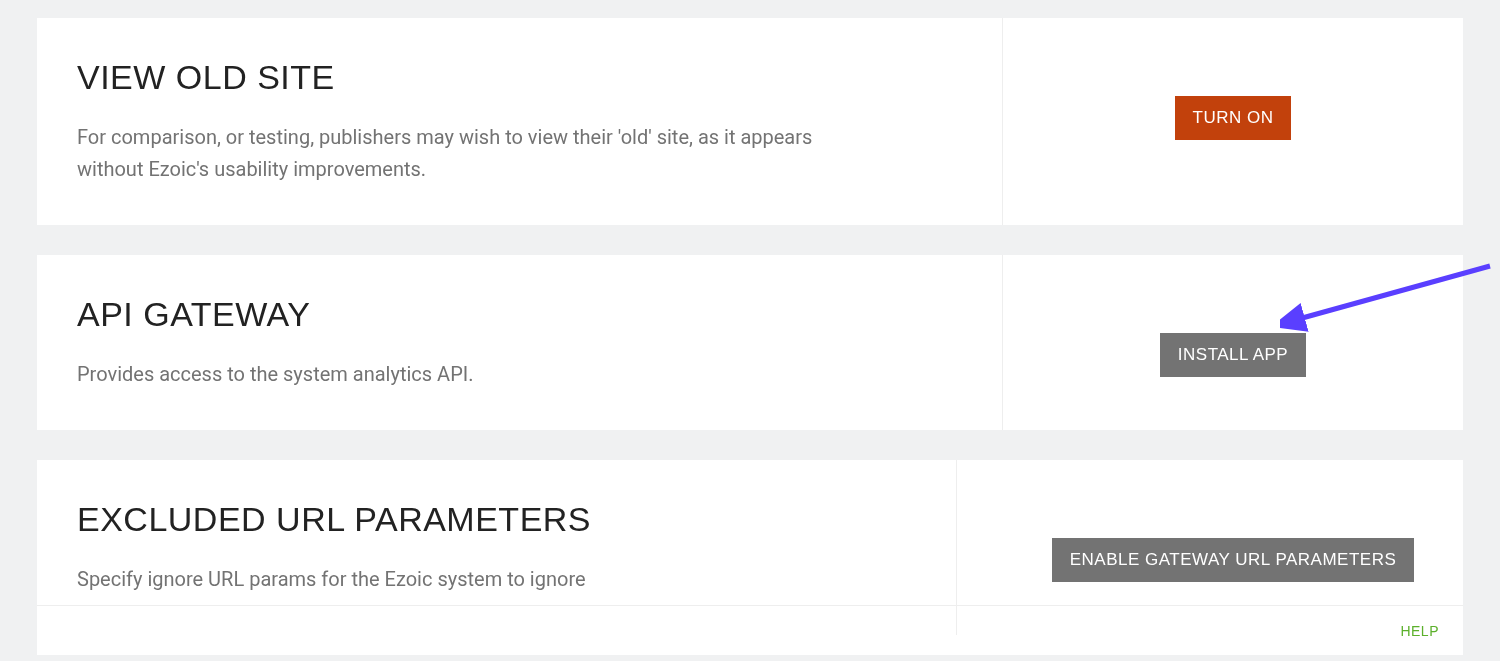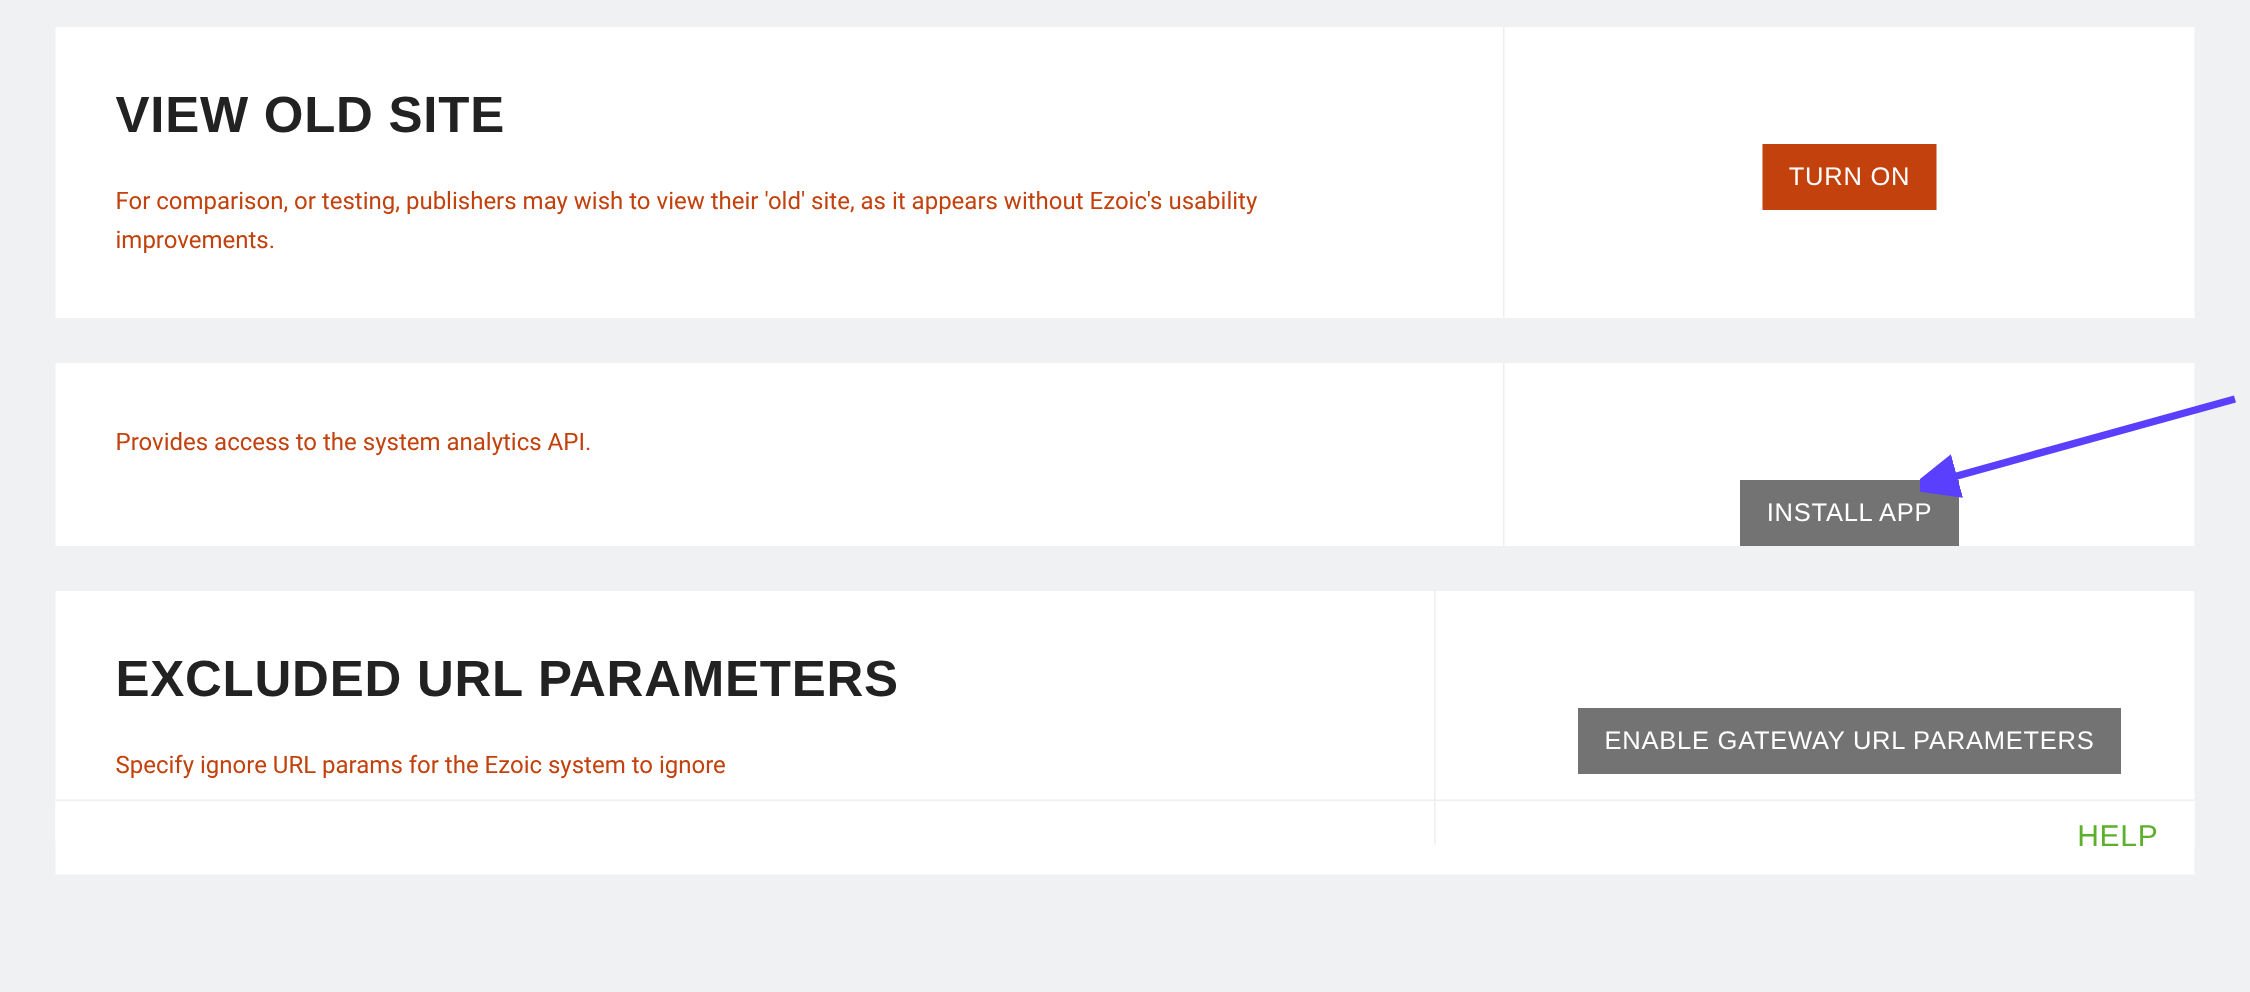--- a/index.html
+++ b/index.html
@@ -22,28 +22,28 @@
     }
     .card-content {
       flex: 1;
       padding: 40px 40px 40px 40px;
       border-right: 1px solid #eeeeee;
     }
     .card-title {
       font-family: "Arial Narrow", "Helvetica Neue Condensed", sans-serif;
       font-stretch: condensed;
       font-size: 34px;
-      font-weight: 700;
+      font-weight: 400;
       letter-spacing: 0.5px;
       color: #222222;
       margin-bottom: 24px;
     }
     .card-description {
-      font-size: 16px;
-      color: #c2410c;
+      font-size: 20px;
+      color: #737373;
       line-height: 1.6;
       max-width: 800px;
     }
     .card-action {
       width: 460px;
       display: flex;
       align-items: flex-start;
       justify-content: center;
       padding-top: 78px;
     }
@@ -73,21 +73,21 @@
       display: flex;
       justify-content: flex-end;
       align-items: center;
       padding-right: 24px;
       margin-top: -30px;
     }
     .help-link {
       color: #5cb02c;
       font-family: "Arial Narrow", "Helvetica Neue Condensed", sans-serif;
       font-stretch: condensed;
-      font-size: 20px;
+      font-size: 14px;
       letter-spacing: 0.5px;
       cursor: pointer;
     }
     .annotation-arrow {
       position: absolute;
       pointer-events: none;
     }
   </style>
 </head>
 <body>
@@ -97,20 +97,21 @@
     <h2 class="card-title">VIEW OLD SITE</h2>
     <p class="card-description">For comparison, or testing, publishers may wish to view their 'old' site, as it appears without Ezoic's usability improvements.</p>
   </div>
   <div class="card-action">
     <button class="btn btn-black">TURN ON</button>
   </div>
 </div>
 
 <div class="card">
   <div class="card-content">
+    <h2 class="card-title">API GATEWAY</h2>
     <p class="card-description">Provides access to the system analytics API.</p>
   </div>
   <div class="card-action">
     <button class="btn btn-green">INSTALL APP</button>
   </div>
 </div>
 
 <div class="card" style="margin-bottom:0;gap:46px;">
   <div class="card-content">
     <h2 class="card-title">EXCLUDED URL PARAMETERS</h2>

